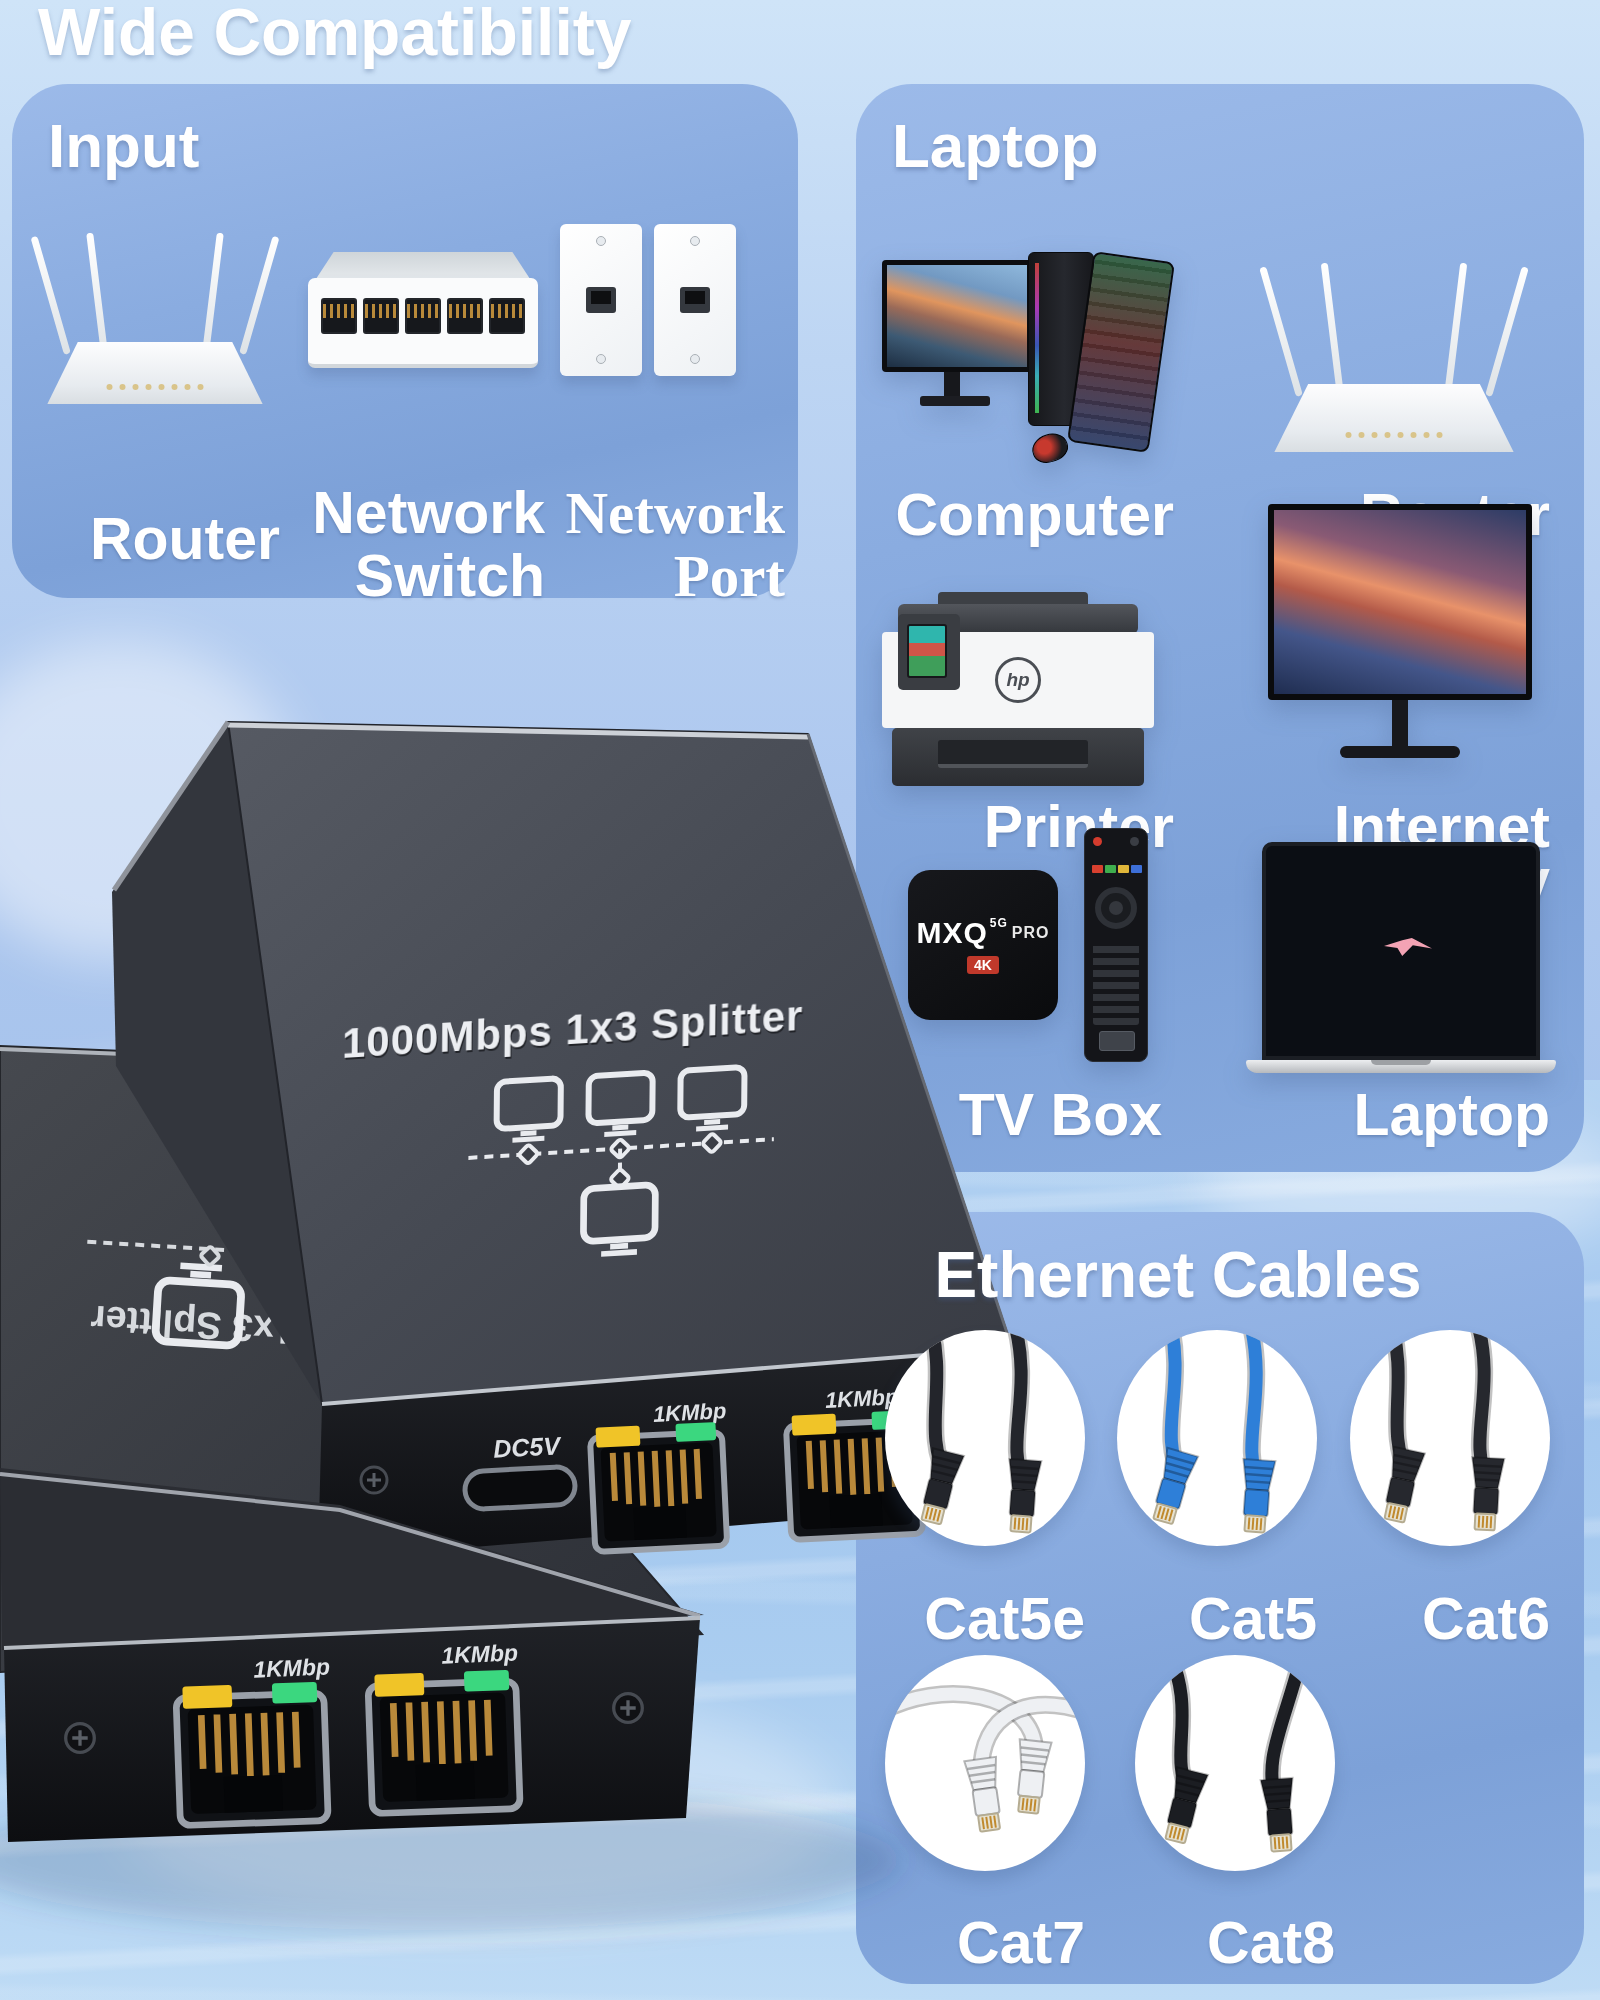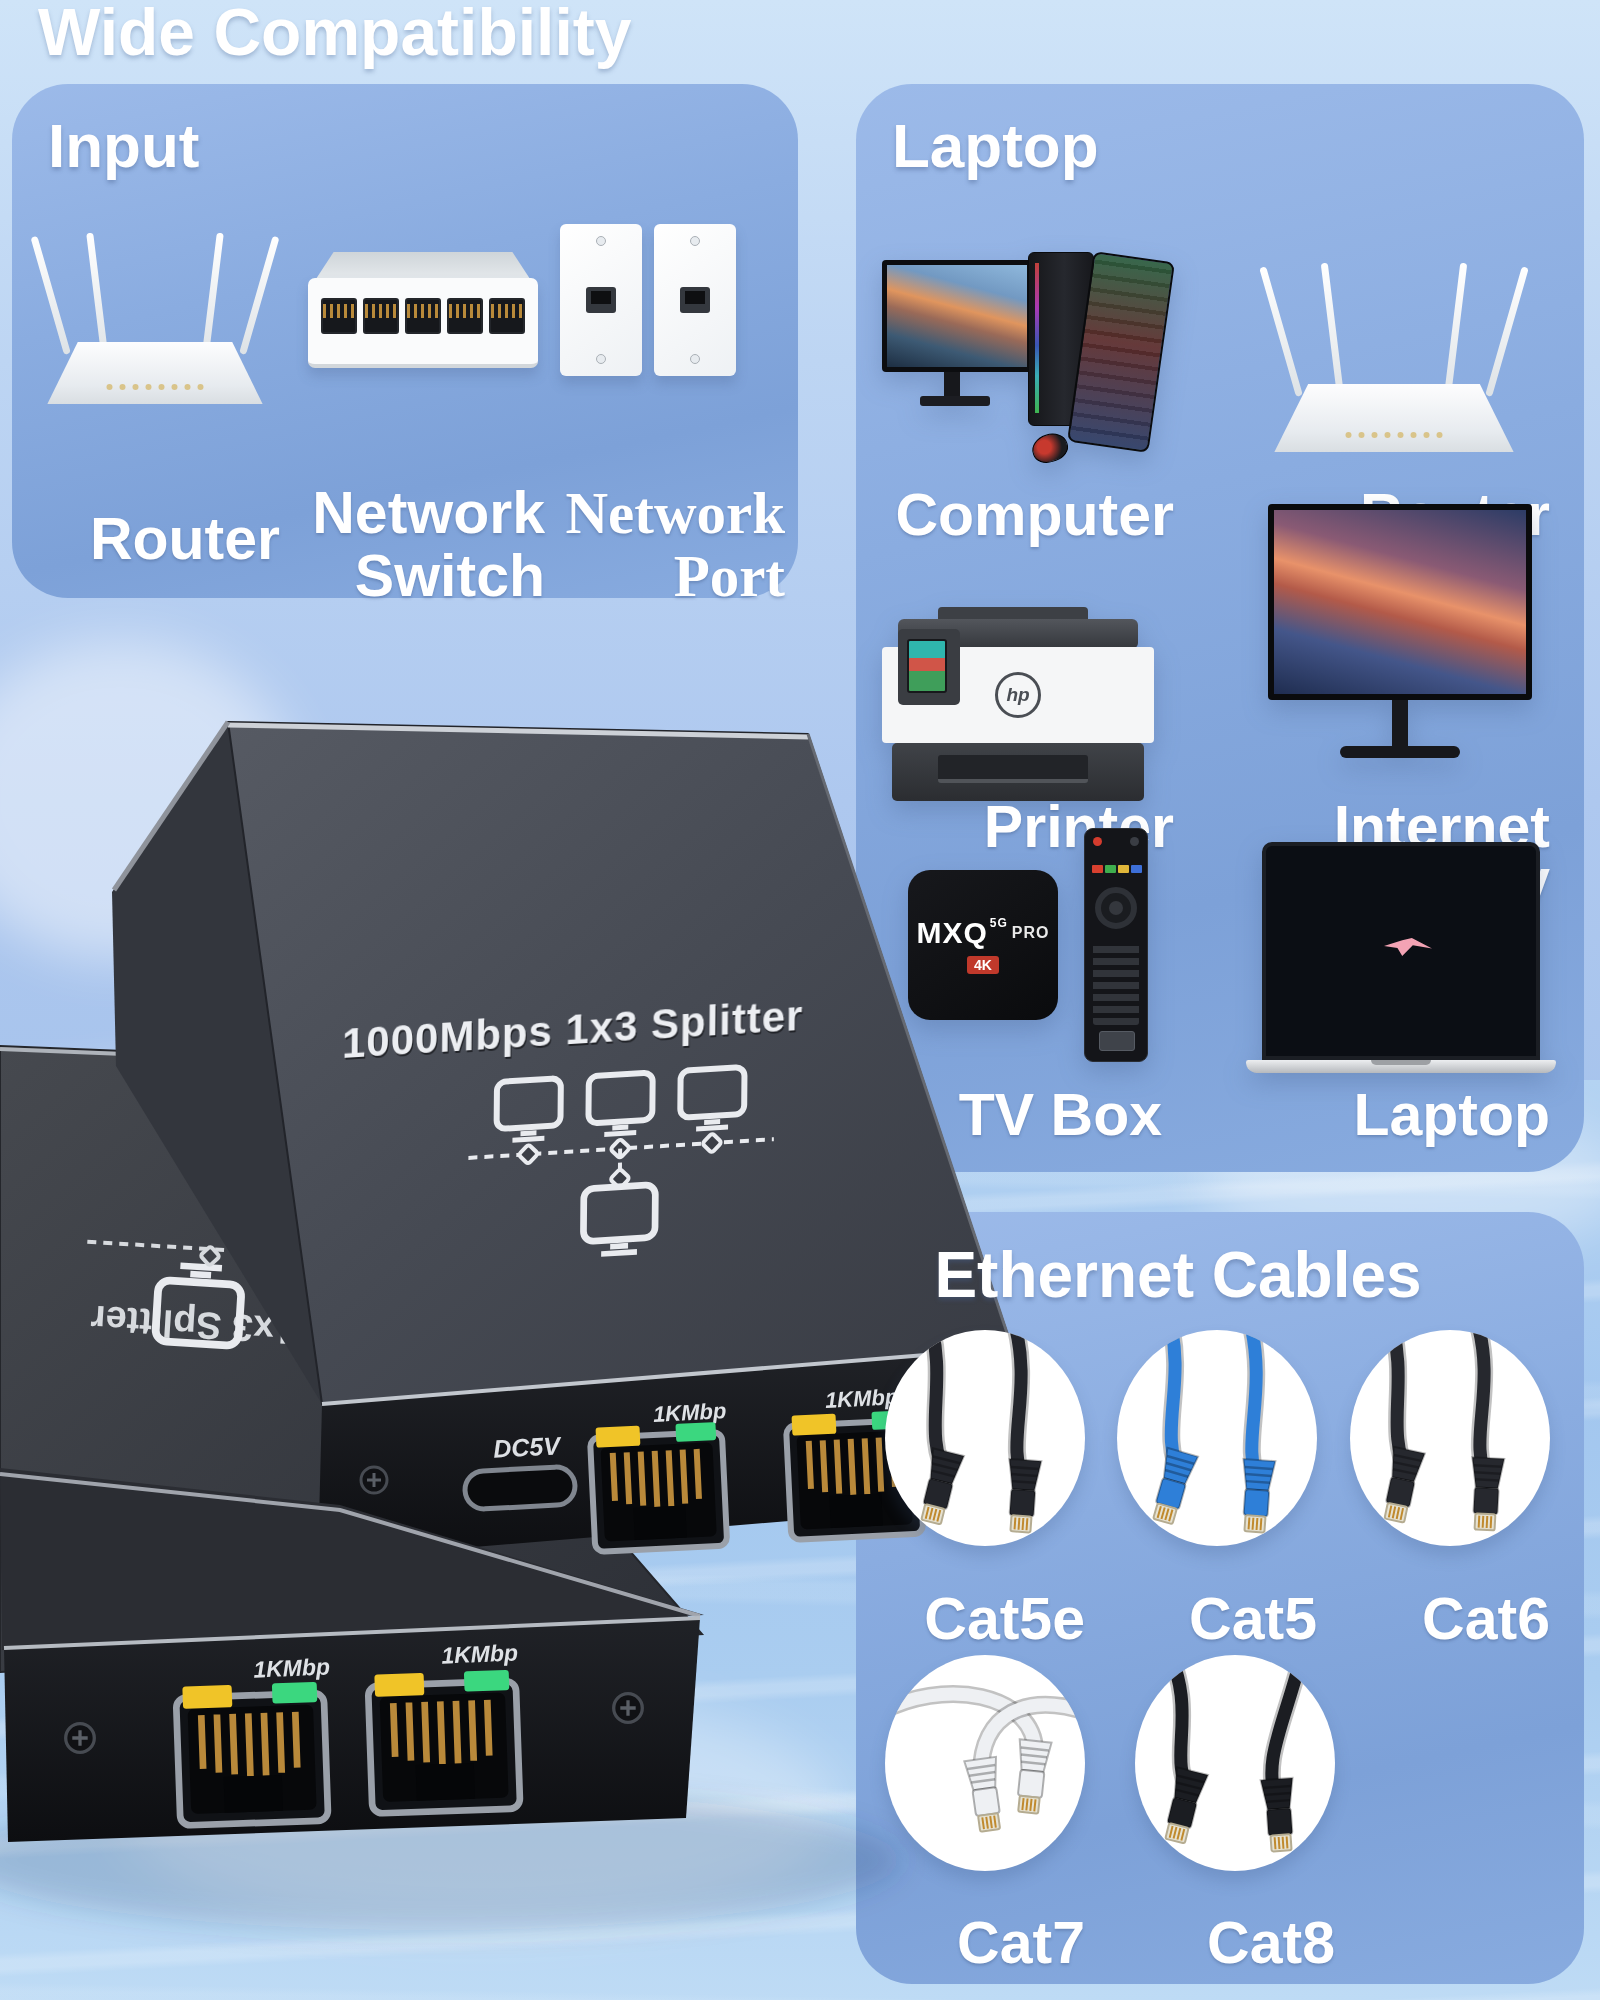--- a/index.html
+++ b/index.html
@@ -77,21 +77,21 @@
     background:linear-gradient(180deg,#e0483f,#c33fd0 30%,#3f62d0 55%,#3fc7d0 75%,#46d05a 100%);}
   .computer-icon .kb{position:absolute;left:198px;top:4px;width:78px;height:188px;transform:rotate(8deg);border-radius:8px;
     background:
      linear-gradient(180deg,rgba(90,220,130,.35),rgba(220,90,80,.35) 45%,rgba(90,130,230,.35)),
      repeating-linear-gradient(0deg,#26282e 0 10px,#0e0f12 10px 14px);
     border:2px solid #0a0b0d;}
   .computer-icon .mouse{position:absolute;left:150px;top:182px;width:34px;height:26px;transform:rotate(-18deg);
     border-radius:50% 50% 45% 45%;background:radial-gradient(circle at 35% 40%,#c7392e 0 25%,#1a1b1f 65%);border:1px solid #000;}
 
   
-  .printer-icon{position:absolute;width:216px;height:200px;filter:drop-shadow(0 10px 12px rgba(60,85,130,.28));margin-top:15px;}
+  .printer-icon{position:absolute;width:216px;height:200px;filter:drop-shadow(0 10px 12px rgba(60,85,130,.28));}
   .printer-icon .lid{position:absolute;left:56px;top:0;width:150px;height:16px;background:#3d4045;border-radius:4px;}
   .printer-icon .adf{position:absolute;left:16px;top:12px;width:240px;height:30px;border-radius:6px;background:linear-gradient(180deg,#53565c,#34373c);}
   .printer-icon .bodyx{position:absolute;left:0;top:40px;width:272px;height:96px;background:#f5f6f7;border-radius:4px;}
   .printer-icon .logo{position:absolute;left:50%;top:50%;transform:translate(-50%,-50%);width:40px;height:40px;border-radius:50%;
     border:3px solid #4a4e54;color:#4a4e54;font-weight:700;font-style:italic;font-size:19px;display:flex;align-items:center;justify-content:center;}
   .printer-icon .cpanel{position:absolute;left:16px;top:-20px;width:62px;height:76px;background:#3a3d42;border-radius:5px;}
   .printer-icon .cpanel i{position:absolute;left:9px;top:10px;width:36px;height:50px;display:block;border-radius:3px;
     background:linear-gradient(180deg,#2fb6ad 0 35%,#d05548 35% 60%,#3f9e5a 60% 100%);border:2px solid #17181b;}
   .printer-icon .basex{position:absolute;left:10px;top:136px;width:252px;height:58px;border-radius:5px;background:linear-gradient(180deg,#404348,#2b2d31);}
   .printer-icon .tray{position:absolute;left:56px;top:148px;width:150px;height:24px;background:#222428;border-radius:3px;border-bottom:4px solid #515459;}

